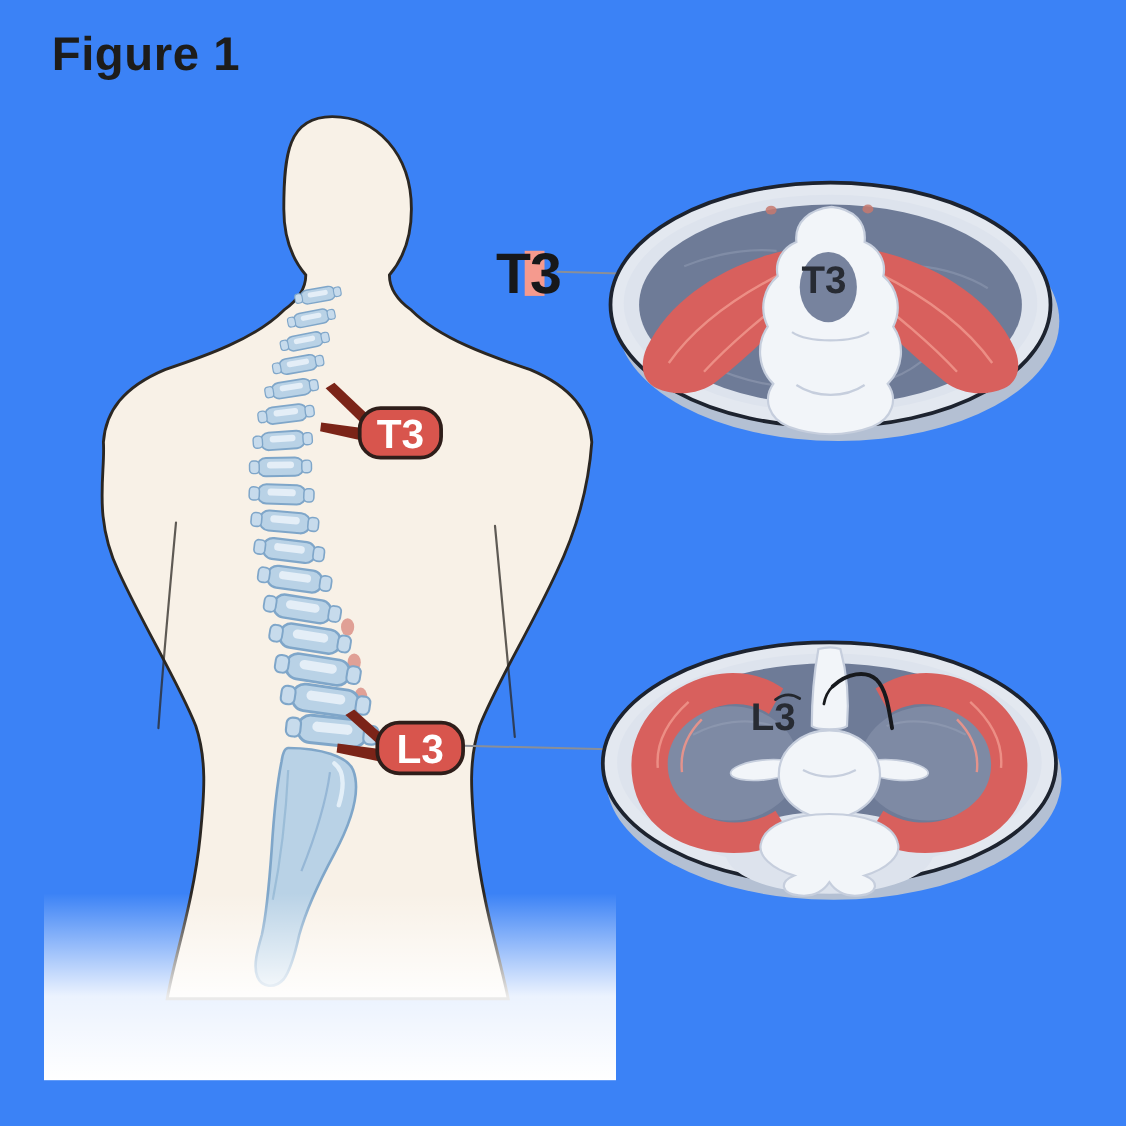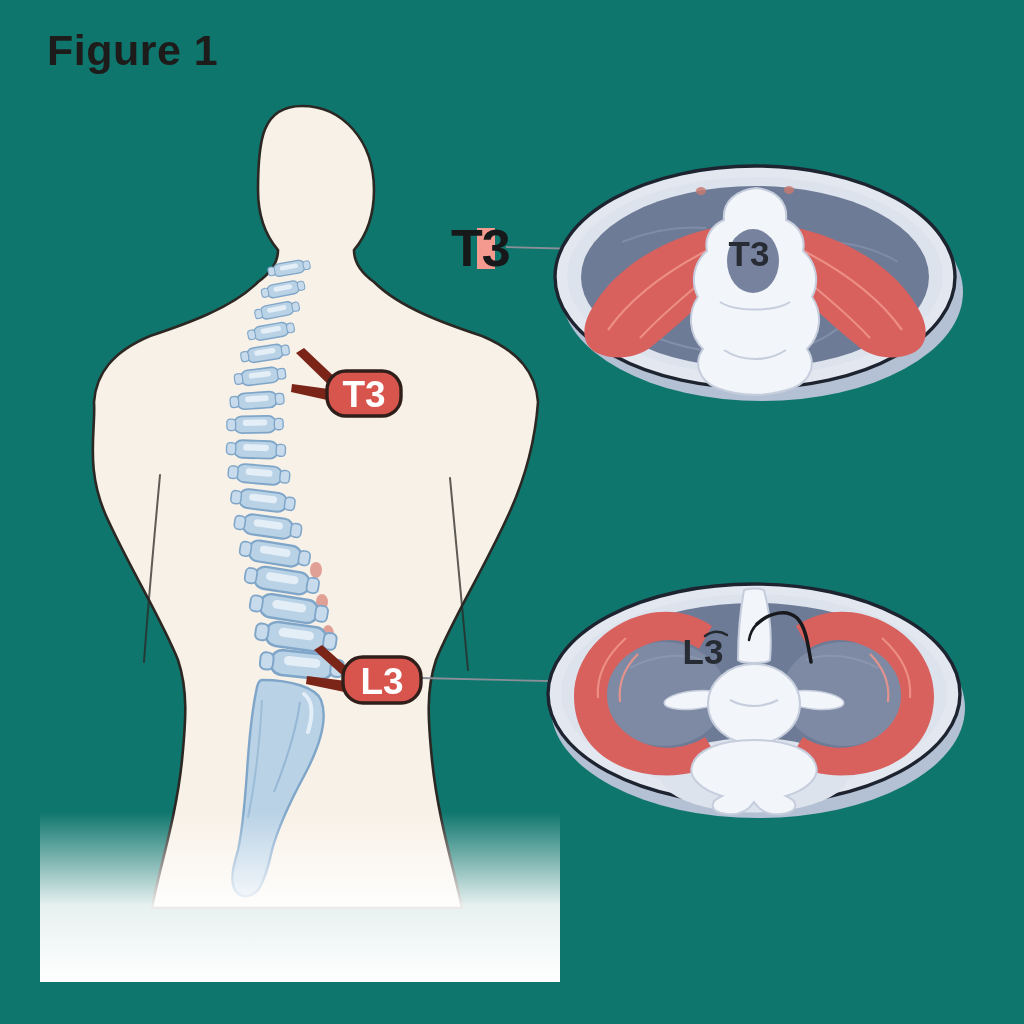--- a/index.html
+++ b/index.html
@@ -1,17 +1,17 @@
 <!DOCTYPE html>
 <html><head>
 <meta charset="utf-8">
 <style>
   html,body{margin:0;padding:0;background:#ffffff;}
   .canvas{
-    position:relative;width:1024px;height:1024px;background:#0f766e;overflow:hidden;
+    position:relative;width:1024px;height:1024px;background:#3b82f6;overflow:hidden;
     font-family:"Liberation Sans",sans-serif;
     text-align:right;
   }
   .figure-title{
     position:absolute;left:47px;top:26px;font-size:43px;font-weight:700;
     color:#1d1c1a;letter-spacing:0.5px;
   }
   svg{position:absolute;left:0;top:0;}
   .callout-text{font-family:"Liberation Sans",sans-serif;font-weight:700;font-size:37px;fill:#ffffff;}
   .pointer-text{font-family:"Liberation Sans",sans-serif;font-weight:700;font-size:52px;fill:#17181a;letter-spacing:-1px;}

